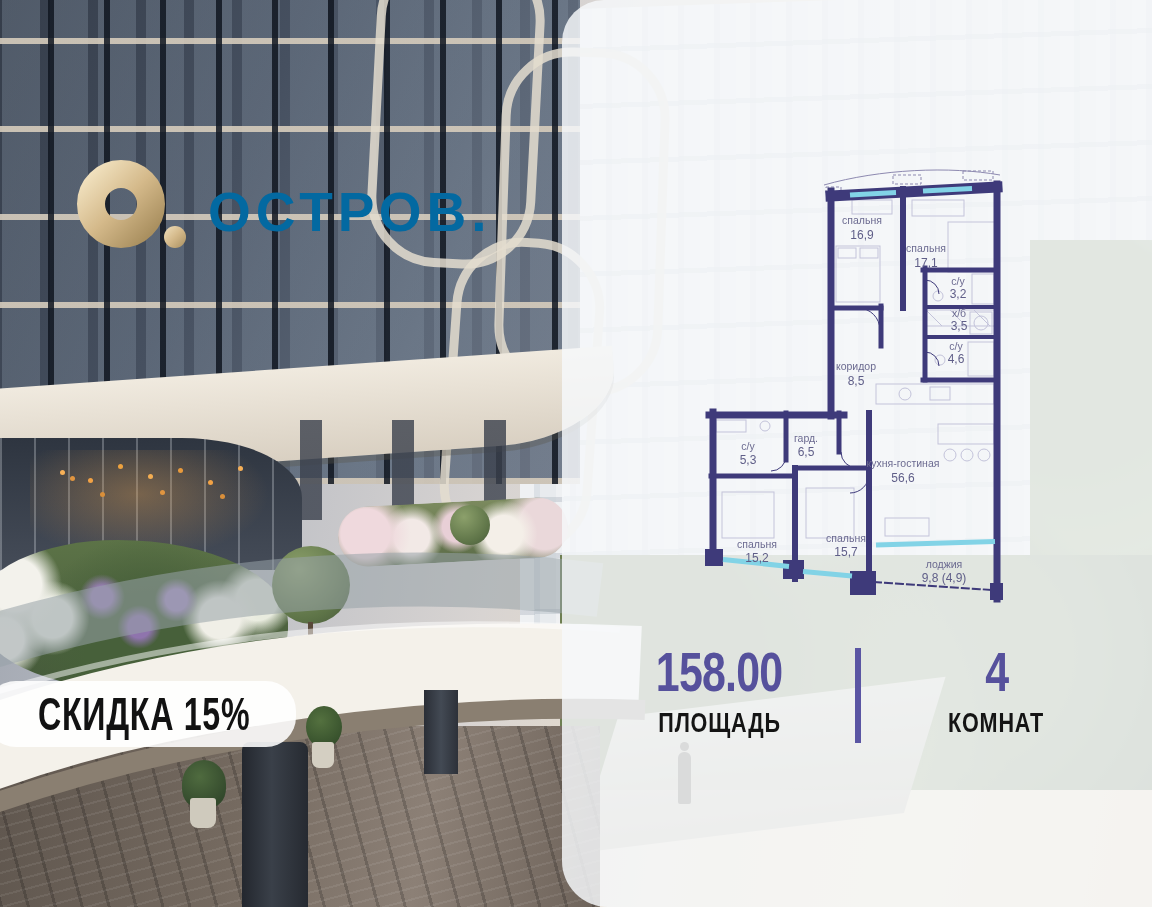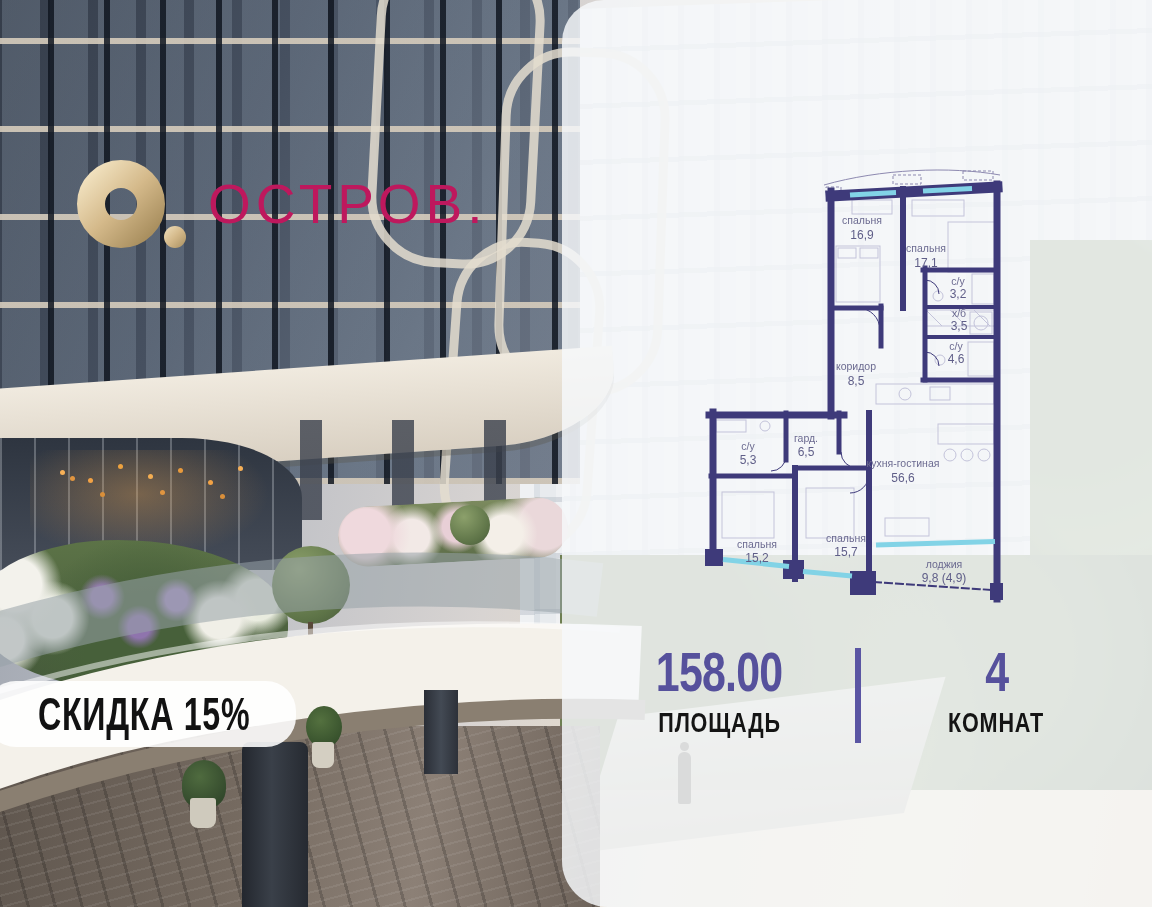--- a/index.html
+++ b/index.html
@@ -80,21 +80,21 @@
   .plant1{left:182px;top:760px;width:44px;height:48px;border-radius:50% 50% 40% 40%;background:radial-gradient(circle at 40% 35%,#4f6b3f,#33492c 75%);}
   .pot2{left:312px;top:742px;width:22px;height:26px;background:#d4cfc2;border-radius:3px 3px 7px 7px;}
   .plant2{left:306px;top:706px;width:36px;height:42px;border-radius:50%;background:radial-gradient(circle at 40% 35%,#54713f,#36502c 75%);}
   .person{left:678px;top:752px;width:13px;height:52px;background:#4a443c;border-radius:6px 6px 2px 2px;}
   .person .head{position:absolute;left:2px;top:-10px;width:9px;height:9px;border-radius:50%;background:#4a443c;}
   svg.walkway{left:0;top:0;width:1152px;height:907px;pointer-events:none;}
   
   .panel{left:562px;top:0;width:590px;height:907px;background:rgba(246,248,250,.84);border-radius:42px 0 0 46px;}
   
   .logo{left:70px;top:148px;width:440px;height:120px;}
-  .logo-text{position:absolute;left:138px;top:24px;font-size:55px;font-weight:400;letter-spacing:5px;color:#be185d;}
+  .logo-text{position:absolute;left:138px;top:32px;font-size:55px;font-weight:700;letter-spacing:5px;color:#0369a1;}
   
   .badge{left:-14px;top:681px;width:310px;height:66px;background:rgba(255,255,255,.88);border-radius:30px;display:flex;align-items:center;justify-content:center;}
   .badge span{display:inline-block;transform:scaleX(.70);font-size:46px;font-weight:700;color:#121212;letter-spacing:1px;white-space:nowrap;padding-left:10px;}
   
   .stats{left:584px;top:645px;width:548px;height:100px;display:flex;align-items:stretch;}
   .stat{flex:1;display:flex;flex-direction:column;align-items:center;justify-content:flex-start;}
   .stat .val{display:inline-block;transform:scaleX(.78);font-size:55px;line-height:1;font-weight:700;color:#56519c;letter-spacing:-1px;}
   .stat .lbl{display:inline-block;transform:scaleX(.80);font-size:27px;line-height:1;font-weight:700;color:#141414;margin-top:10px;letter-spacing:1px;}
   .vdiv{width:3px;height:95px;background:#5a55a3;align-self:center;}
   

